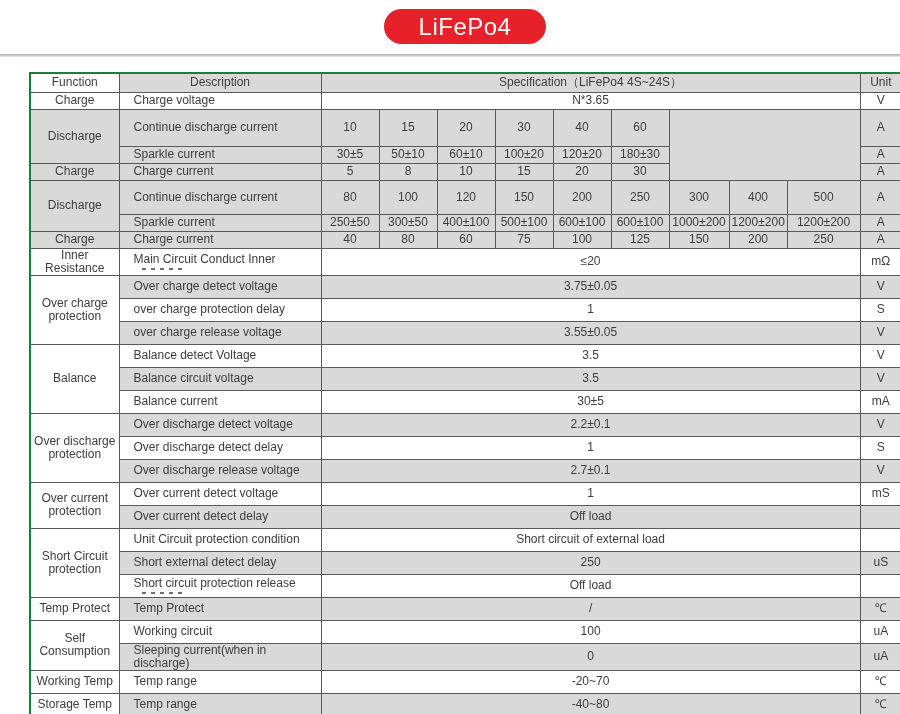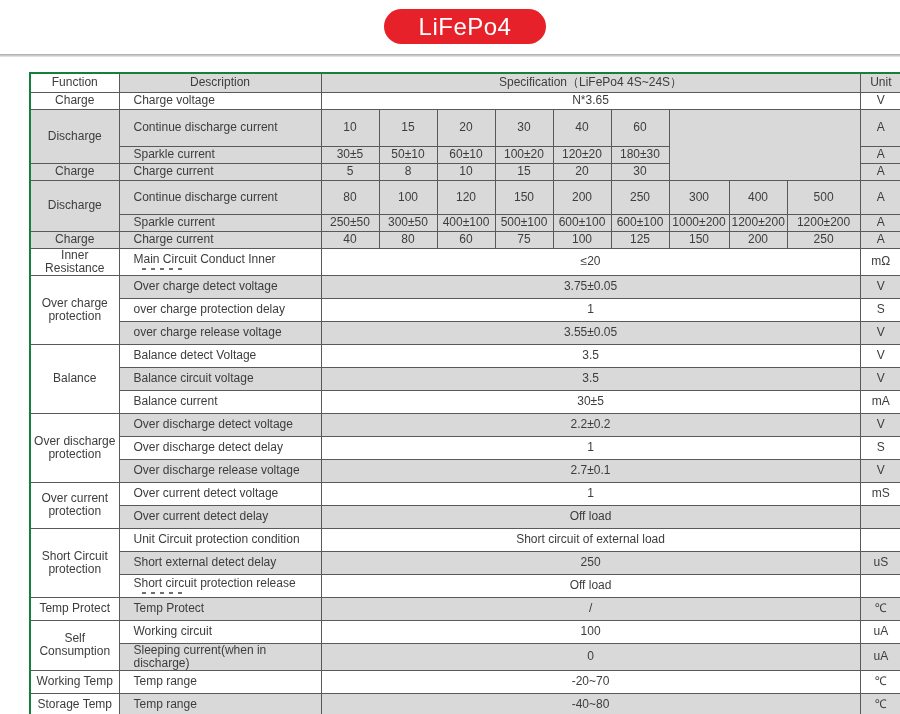--- a/index.html
+++ b/index.html
@@ -197,21 +197,21 @@
   </tr>
   <tr>
     <td class="desc">Balance current</td>
     <td colspan="9">30±5</td>
     <td>mA</td>
   </tr>
 
   <tr>
     <td rowspan="3">Over discharge protection</td>
     <td class="desc gray">Over discharge detect voltage</td>
-    <td class="gray" colspan="9">2.2±0.2</td>
+    <td class="gray" colspan="9">2.2±0.1</td>
     <td class="gray">V</td>
   </tr>
   <tr>
     <td class="desc">Over discharge detect delay</td>
     <td colspan="9">1</td>
     <td>S</td>
   </tr>
   <tr>
     <td class="desc gray">Over discharge release voltage</td>
     <td class="gray" colspan="9">2.7±0.1</td>

